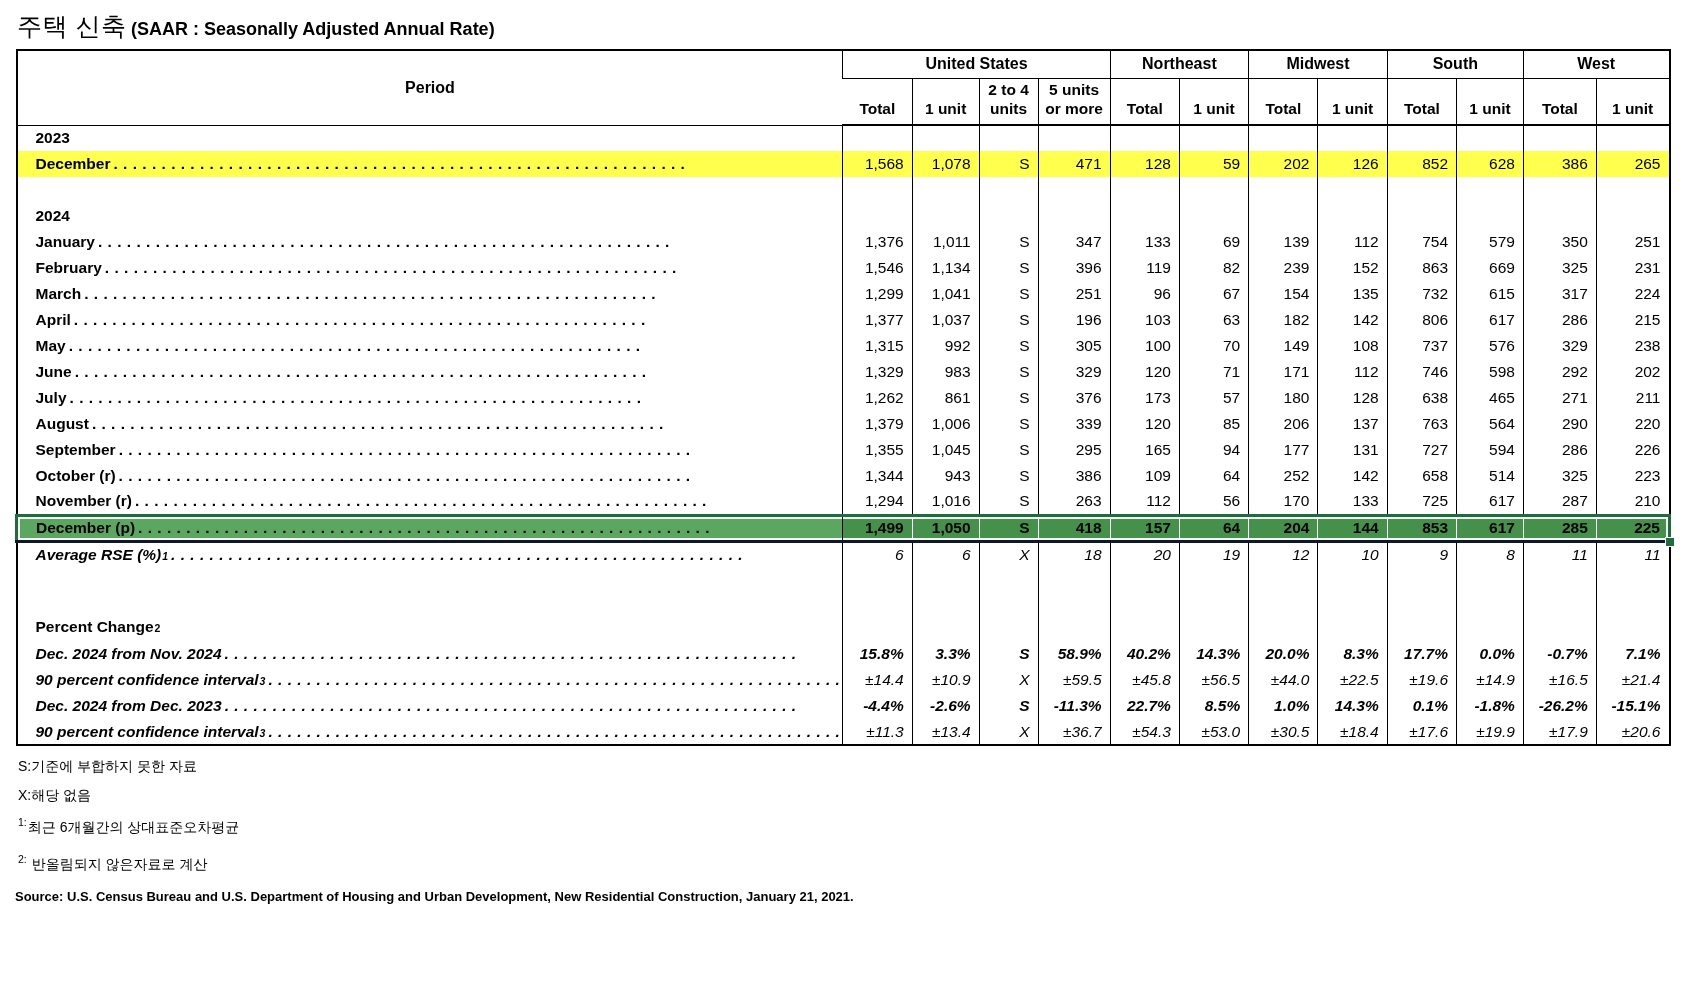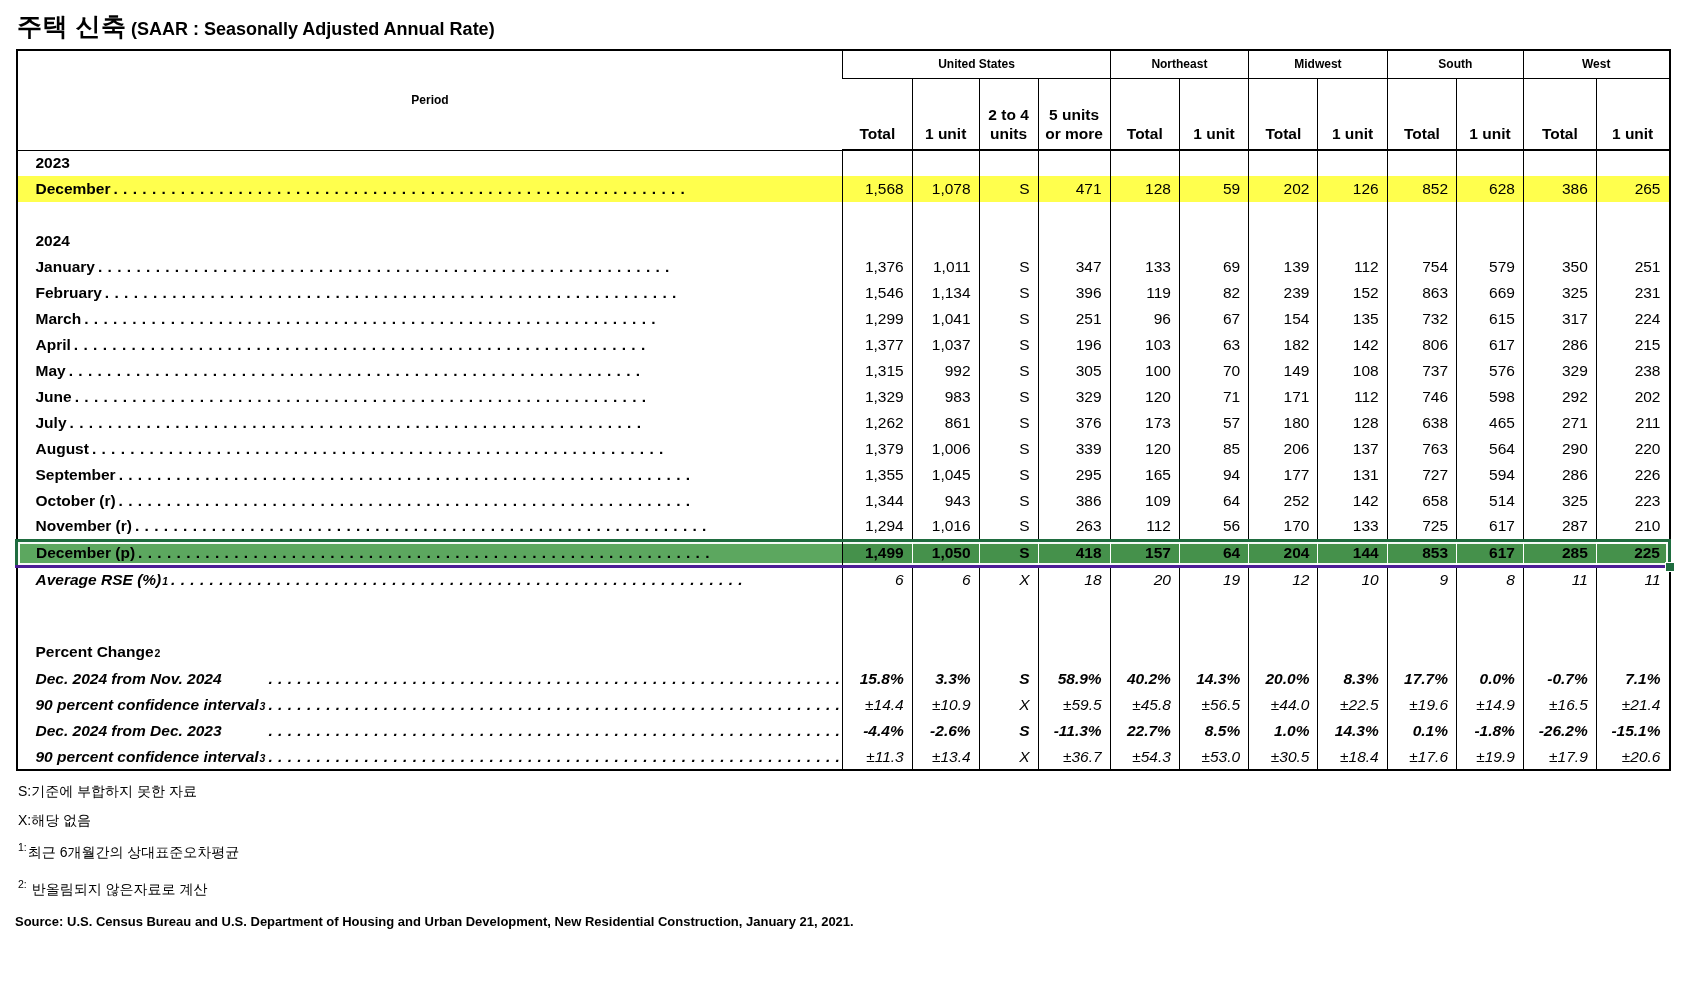--- a/index.html
+++ b/index.html
@@ -6,41 +6,41 @@
   html,body { margin:0; padding:0; background:#fff; }
   body {
     width:1686px; height:996px;
     font-family:"Liberation Sans", sans-serif;
     color:#000;
   }
   .page { padding:8px 15px 0 15px; }
 
   
   .title { margin:2px 0 6px 2px; white-space:nowrap; }
-  .t-kr { font-size:25px; font-weight:700; letter-spacing:0.5px; }
+  .t-kr { font-size:25px; font-weight:400; letter-spacing:0.5px; }
   .t-en { font-size:18px; font-weight:700; }
 
   
   table {
     border-collapse:collapse; table-layout:fixed;
     border:2.5px solid #000;
   }
   col.c-period { width:365px; }
   col.c-val { width:106px; }
 
   th, td { border-left:1.5px solid #000; padding:0; }
   th:first-child, td:first-child { border-left:none; }
 
   thead th { font-weight:700; text-align:center; background:#fff; }
-  thead tr.grp th { height:28px; font-size:12px; border-bottom:1.5px solid #000; }
+  thead tr.grp th { height:28px; font-size:16px; border-bottom:1.5px solid #000; }
   thead th.period-h {
     border-bottom:2.5px solid #000; vertical-align:middle; font-size:16px;
   }
   thead tr.sub th {
-    height:72px; vertical-align:bottom; padding-bottom:6px;
+    height:47px; vertical-align:bottom; padding-bottom:6px;
     font-size:15.5px; line-height:1.18; white-space:pre-line;
     border-bottom:2.5px solid #000;
   }
 
   tbody td { height:26px; font-size:15.5px; }
   td.v { text-align:right; padding-right:8px; white-space:nowrap; }
   td.period { text-align:left;font-weight:bold; }
   .pc { display:flex; align-items:baseline; padding-left:18px; overflow:hidden; }
   .pc .lbl { white-space:nowrap; }
   .pc sup { font-size:10.5px; margin-left:1px; }
@@ -48,26 +48,26 @@
 
   tr.year td.period { font-weight:700; }
   tr.spacer td { height:26px; }
   tr.spacer-lg td { height:46px; }
   tr.section td { height:28px; }
 
   tr.yellow td { background:#FFFF4D; }
 
   tr.italic td { font-style:italic; }
   tr.ind .pc { padding-left:18px; }
-  tr.bi td { font-style:italic; font-weight:700;text-align:right; }
+  tr.bi td { font-style:italic; font-weight:700; }
 
   
   tr.green td {
     background:#45914B; font-weight:700;
-    border-top:3px solid #1F6C3F; border-bottom:3px solid #4c1d95;
+    border-top:3px solid #1F6C3F; border-bottom:3px solid #0f172a;
     border-left:1px solid #fff;
     box-shadow: inset 0 2px 0 rgba(255,255,255,.95), inset 0 -2px 0 rgba(255,255,255,.95);
   }
   tr.green td.period {
     background:#5CA75F; border-left:3px solid #1F6C3F;
     box-shadow: inset 2px 2px 0 rgba(255,255,255,.95), inset 0 -2px 0 rgba(255,255,255,.95);
   }
   tr.green td:nth-child(2) { border-left:1.5px solid #000; }
   tr.green td:last-child {
     border-right:3px solid #1F6C3F; position:relative;

